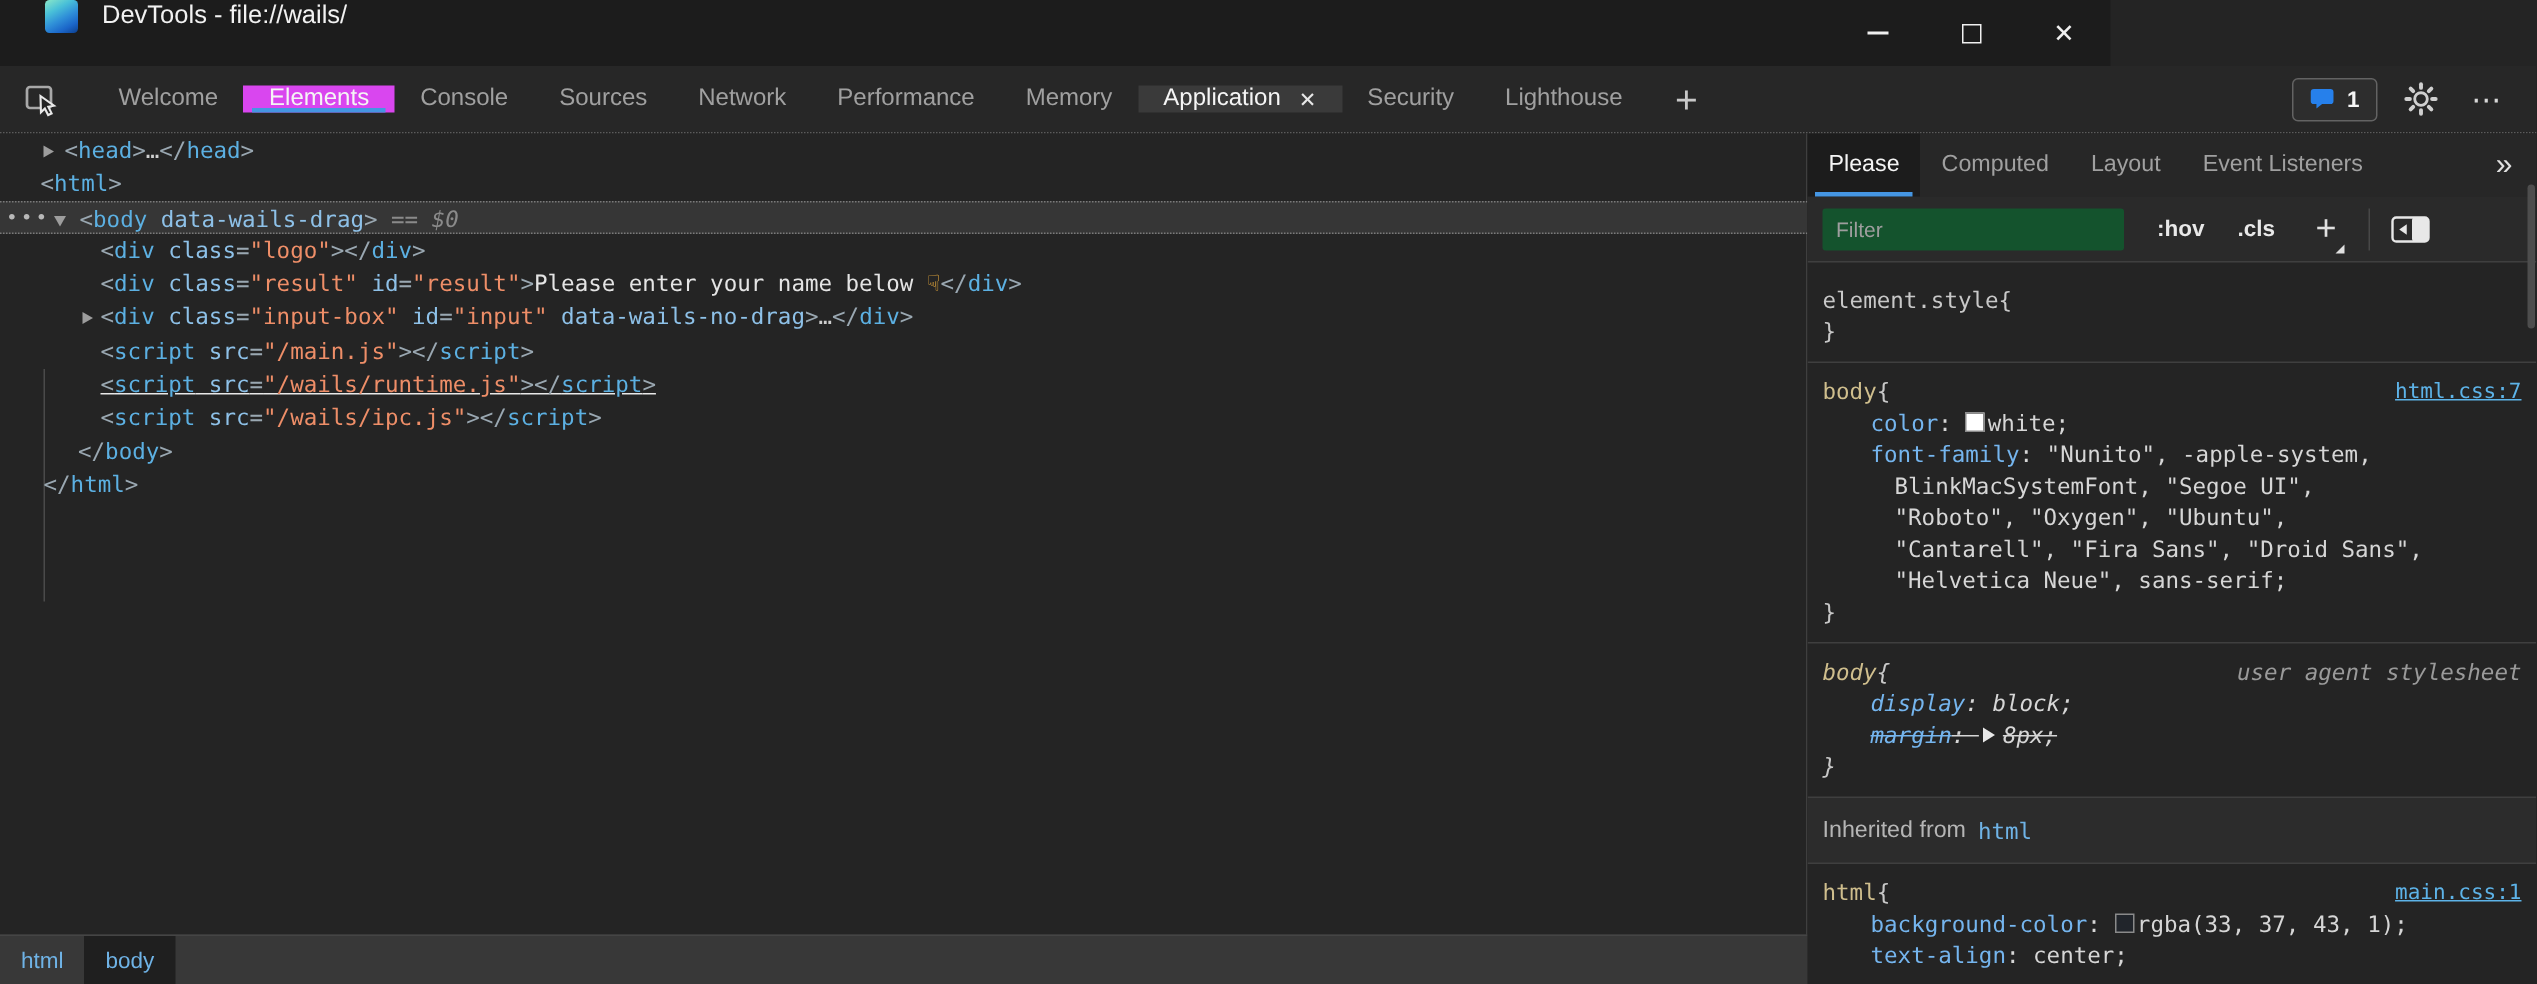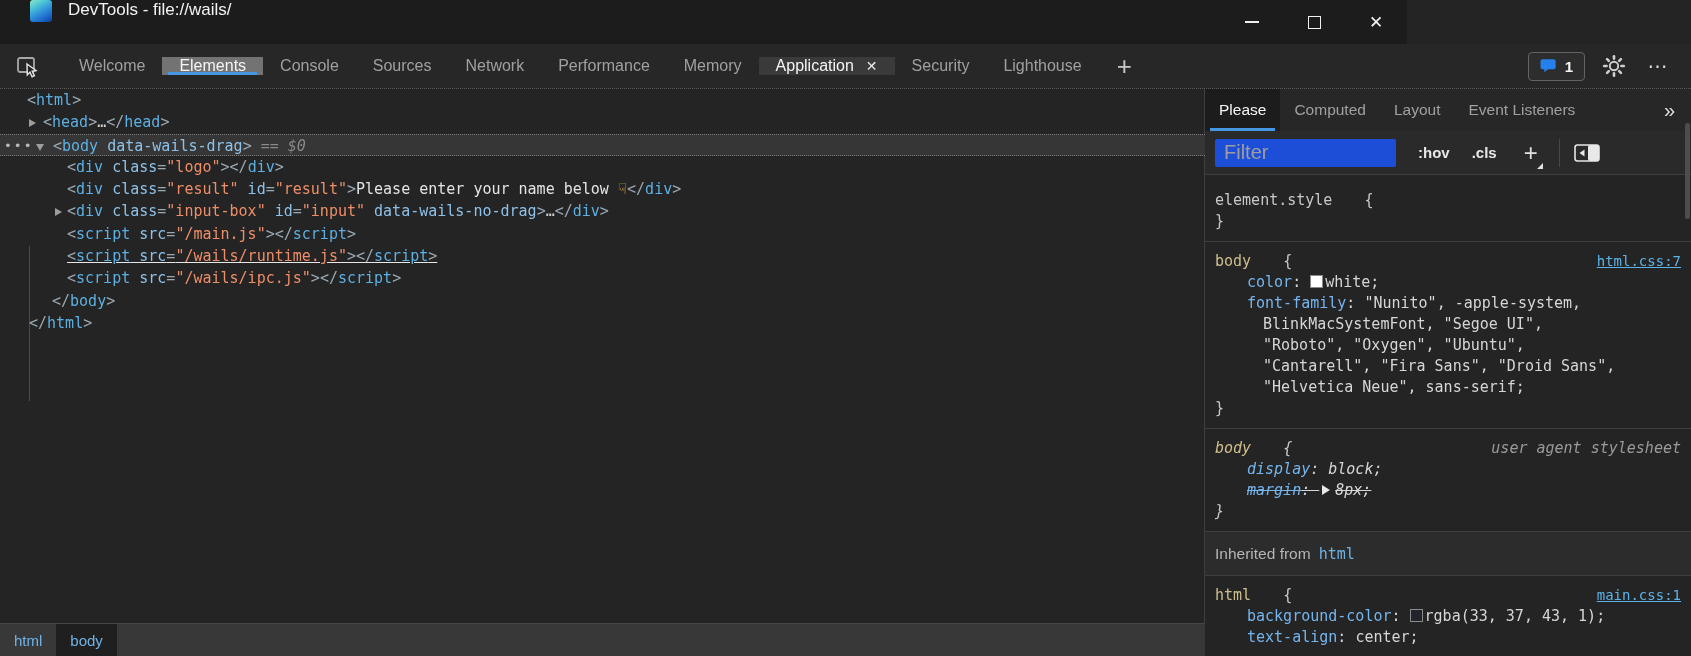--- a/index.html
+++ b/index.html
@@ -19,21 +19,21 @@
   .glyph-max { width:13px; height:13px; border:1.5px solid #f0f0f0; display:block; }
   .glyph-close { font-size:17px; line-height:1; }
 
   
   .toolbar { position:absolute; left:0; top:44px; width:1691px; height:44px; background:#272727;
              display:flex; align-items:stretch; }
   .inspect-btn { width:40px; margin-left:8px; display:flex; align-items:center; justify-content:center; }
   .main-tabs { display:flex; align-items:center; margin-left:14px; }
   .tab { display:flex; align-items:center; padding:0 17px; font-size:16px; color:#a0a0a0; cursor:default;
          position:relative; white-space:nowrap; }
-  .tab.active { background:#737373; color:#f5f5f5; }
+  .tab.active { background:#d946ef; color:#f5f5f5; }
   .tab.active::after { content:""; position:absolute; left:6px; right:6px; bottom:0; height:3px; background:#4596e3; }
   .tab.highlighted { background:#3a3a3a; color:#f5f5f5; }
   .tab .tab-close { margin-left:12px; font-size:14px; color:#e8e8e8; }
   .newtab-btn { display:flex; align-items:center; padding:0 18px; color:#c8c8c8; font-size:26px; font-weight:300; }
   .toolbar-right { margin-left:auto; display:flex; align-items:center; gap:14px; padding-right:18px; }
   .feedback-badge { display:flex; align-items:center; gap:8px; border:1px solid #636363; background:#2d2d2d;
                     border-radius:4px; padding:5px 11px; }
   .feedback-badge .count { font-size:15px; font-weight:700; color:#f5f5f5; }
   .icon-btn { display:flex; align-items:center; justify-content:center; width:30px; height:30px; }
   .dots { font-size:20px; color:#d8d8d8; letter-spacing:1px; }
@@ -62,34 +62,34 @@
   .crumb.selected { background:#1f1f1f; }
 
   
   .sidebar { position:absolute; left:1205px; top:0; width:486px; height:568px; background:#242424; overflow:hidden; }
   .side-tabs { display:flex; align-items:stretch; height:42px; background:#272727; }
   .side-tab { display:flex; align-items:center; padding:0 14px; font-size:15.5px; color:#a0a0a0; position:relative; white-space:nowrap; }
   .side-tab.active { background:#1c1c1c; color:#f5f5f5; }
   .side-tab.active::after { content:""; position:absolute; left:5px; right:5px; bottom:0; height:3px; background:#4596e3; }
   .side-overflow { margin-left:auto; display:flex; align-items:center; padding:0 16px; color:#e0e0e0; font-size:20px; }
   .filter-row { display:flex; align-items:center; height:44px; background:#2a2a2a; border-bottom:1px solid #3f3f3f; padding:0 10px; }
-  .filter-input { width:181px; height:28px; background:#1d4ed8; border:none; border-radius:2px; color:#e0e0e0;
-                  font-size:20px; padding:0 9px; font-family:"Liberation Sans", sans-serif; outline:none; }
+  .filter-input { width:201px; height:28px; background:#14532d; border:none; border-radius:2px; color:#e0e0e0;
+                  font-size:14px; padding:0 9px; font-family:"Liberation Sans", sans-serif; outline:none; }
   .filter-input::placeholder { color:#9e9e9e; }
   .pill-btn { margin-left:22px; font-size:15px; font-weight:700; color:#e8e8e8; white-space:nowrap; }
   .add-rule { margin-left:20px; position:relative; width:28px; color:#e0e0e0; font-size:24px; font-weight:300;
               display:flex; justify-content:center; }
   .add-rule .corner { position:absolute; right:2px; bottom:-2px; width:0; height:0;
                       border-left:6px solid transparent; border-bottom:6px solid #e0e0e0; }
   .toggle-btn { margin-left:14px; padding-left:14px; border-left:1px solid #474747; height:28px;
                 display:flex; align-items:center; }
 
   .styles-scroll { font-family:"DejaVu Sans Mono", monospace; font-size:15px; color:#d6d6d6; padding-top:6px; }
   .rule-section { padding:9px 10px 9px 10px; border-bottom:1px solid #3f3f3f; position:relative; line-height:21px; }
-  .rule-head { display:flex;gap:32px; }
+  .rule-head { display:flex; }
   .sel { color:#cfbe8d; } .sel-plain { color:#c8c8c8; }
   .brace { color:#c8c8c8; }
   .css-link { margin-left:auto; color:#5db3e8; text-decoration:underline; font-size:14px; }
   .origin-label { margin-left:auto; color:#9a9a9a; font-style:italic; font-size:15px; }
   .decl { padding-left:32px; }
   .decl .prop { color:#75b5ee; }
   .decl .colon { color:#d6d6d6; }
   .cont-line { padding-left:48px; }
   .rule-section.italic, .rule-section.italic .prop { font-style:italic; }
   .struck { text-decoration:line-through; }
@@ -190,22 +190,22 @@
         <span class="dots">⋯</span>
       </div>
     </div>
   </div>
 
   <div class="content">
 
     <div class="left-pane">
       <div class="dom-tree" id="dom-tree">
         <div class="guide-line"></div>
-      <div class="tree-row" style="padding-left: 27px;"><span class="tok-p">&lt;</span><span class="tok-t">html</span><span class="tok-p">&gt;</span></div>
-          <div class="tree-row" style="padding-left: 43px;"><span class="expander closed" style="left: 29px;"></span><span class="tok-p">&lt;</span><span class="tok-t">head</span><span class="tok-p">&gt;</span><span class="tok-e">…</span><span class="tok-p">&lt;/</span><span class="tok-t">head</span><span class="tok-p">&gt;</span></div>
+      <div class="tree-row" style="padding-left: 43px;"><span class="expander closed" style="left: 29px;"></span><span class="tok-p">&lt;</span><span class="tok-t">head</span><span class="tok-p">&gt;</span><span class="tok-e">…</span><span class="tok-p">&lt;/</span><span class="tok-t">head</span><span class="tok-p">&gt;</span></div>
+          <div class="tree-row" style="padding-left: 27px;"><span class="tok-p">&lt;</span><span class="tok-t">html</span><span class="tok-p">&gt;</span></div>
           <div class="tree-row selected" style="padding-left: 53px;"><span class="row-dots">•••</span><span class="expander open" style="left: 36px;"></span><span class="tok-p">&lt;</span><span class="tok-t">body</span><span class="tok-a"> data-wails-drag</span><span class="tok-p">&gt;</span><span class="tok-q"> == $0</span></div>
           <div class="tree-row" style="padding-left: 67px;"><span class="tok-p">&lt;</span><span class="tok-t">div</span><span class="tok-a"> class</span><span class="tok-p">=</span><span class="tok-v">"logo"</span><span class="tok-p">&gt;</span><span class="tok-p">&lt;/</span><span class="tok-t">div</span><span class="tok-p">&gt;</span></div>
           <div class="tree-row" style="padding-left: 67px;"><span class="tok-p">&lt;</span><span class="tok-t">div</span><span class="tok-a"> class</span><span class="tok-p">=</span><span class="tok-v">"result"</span><span class="tok-a"> id</span><span class="tok-p">=</span><span class="tok-v">"result"</span><span class="tok-p">&gt;</span><span class="tok-x">Please enter your name below </span><span class="tok-m">☟</span><span class="tok-p">&lt;/</span><span class="tok-t">div</span><span class="tok-p">&gt;</span></div>
           <div class="tree-row" style="padding-left: 67px;"><span class="expander closed" style="left: 55px;"></span><span class="tok-p">&lt;</span><span class="tok-t">div</span><span class="tok-a"> class</span><span class="tok-p">=</span><span class="tok-v">"input-box"</span><span class="tok-a"> id</span><span class="tok-p">=</span><span class="tok-v">"input"</span><span class="tok-a"> data-wails-no-drag</span><span class="tok-p">&gt;</span><span class="tok-e">…</span><span class="tok-p">&lt;/</span><span class="tok-t">div</span><span class="tok-p">&gt;</span></div>
           <div class="tree-row" style="padding-left: 67px;"><span class="tok-p">&lt;</span><span class="tok-t">script</span><span class="tok-a"> src</span><span class="tok-p">=</span><span class="tok-v">"/main.js"</span><span class="tok-p">&gt;</span><span class="tok-p">&lt;/</span><span class="tok-t">script</span><span class="tok-p">&gt;</span></div>
           <div class="tree-row" style="padding-left: 67px; text-decoration: underline;"><span class="tok-p">&lt;</span><span class="tok-t">script</span><span class="tok-a"> src</span><span class="tok-p">=</span><span class="tok-v">"/wails/runtime.js"</span><span class="tok-p">&gt;</span><span class="tok-p">&lt;/</span><span class="tok-t">script</span><span class="tok-p">&gt;</span></div>
           <div class="tree-row" style="padding-left: 67px;"><span class="tok-p">&lt;</span><span class="tok-t">script</span><span class="tok-a"> src</span><span class="tok-p">=</span><span class="tok-v">"/wails/ipc.js"</span><span class="tok-p">&gt;</span><span class="tok-p">&lt;/</span><span class="tok-t">script</span><span class="tok-p">&gt;</span></div>
           <div class="tree-row" style="padding-left: 52px;"><span class="tok-p">&lt;/</span><span class="tok-t">body</span><span class="tok-p">&gt;</span></div>
           <div class="tree-row" style="padding-left: 29px;"><span class="tok-p">&lt;/</span><span class="tok-t">html</span><span class="tok-p">&gt;</span></div>
         </div>

